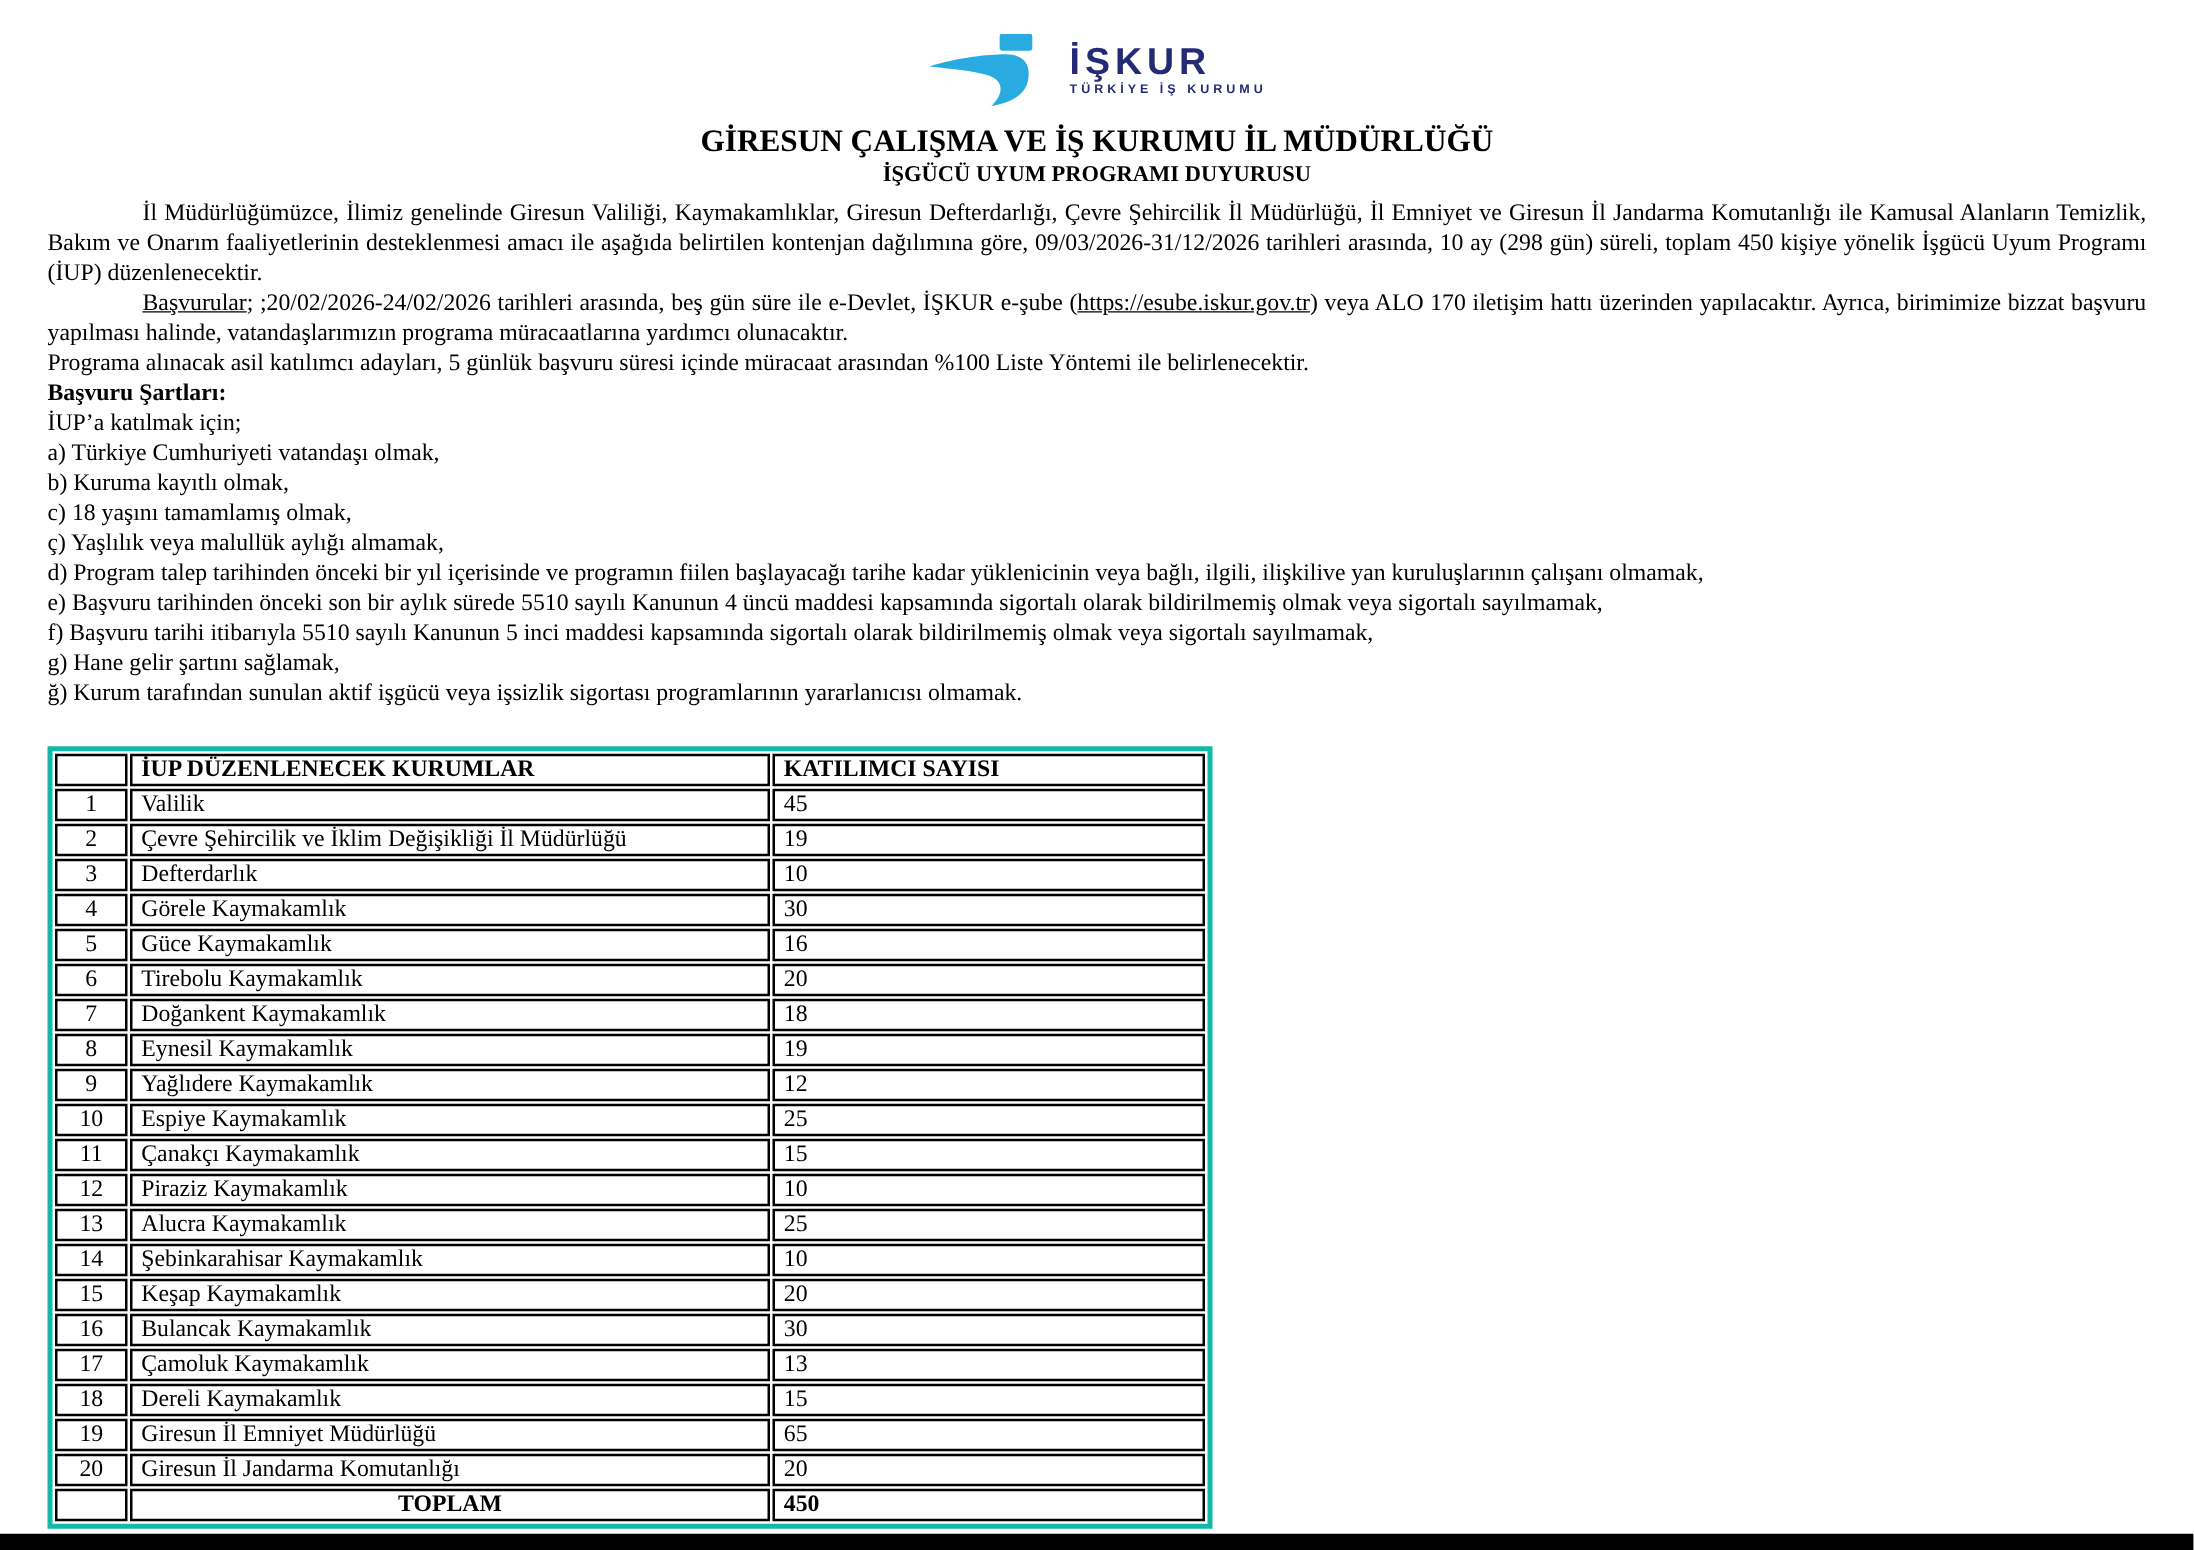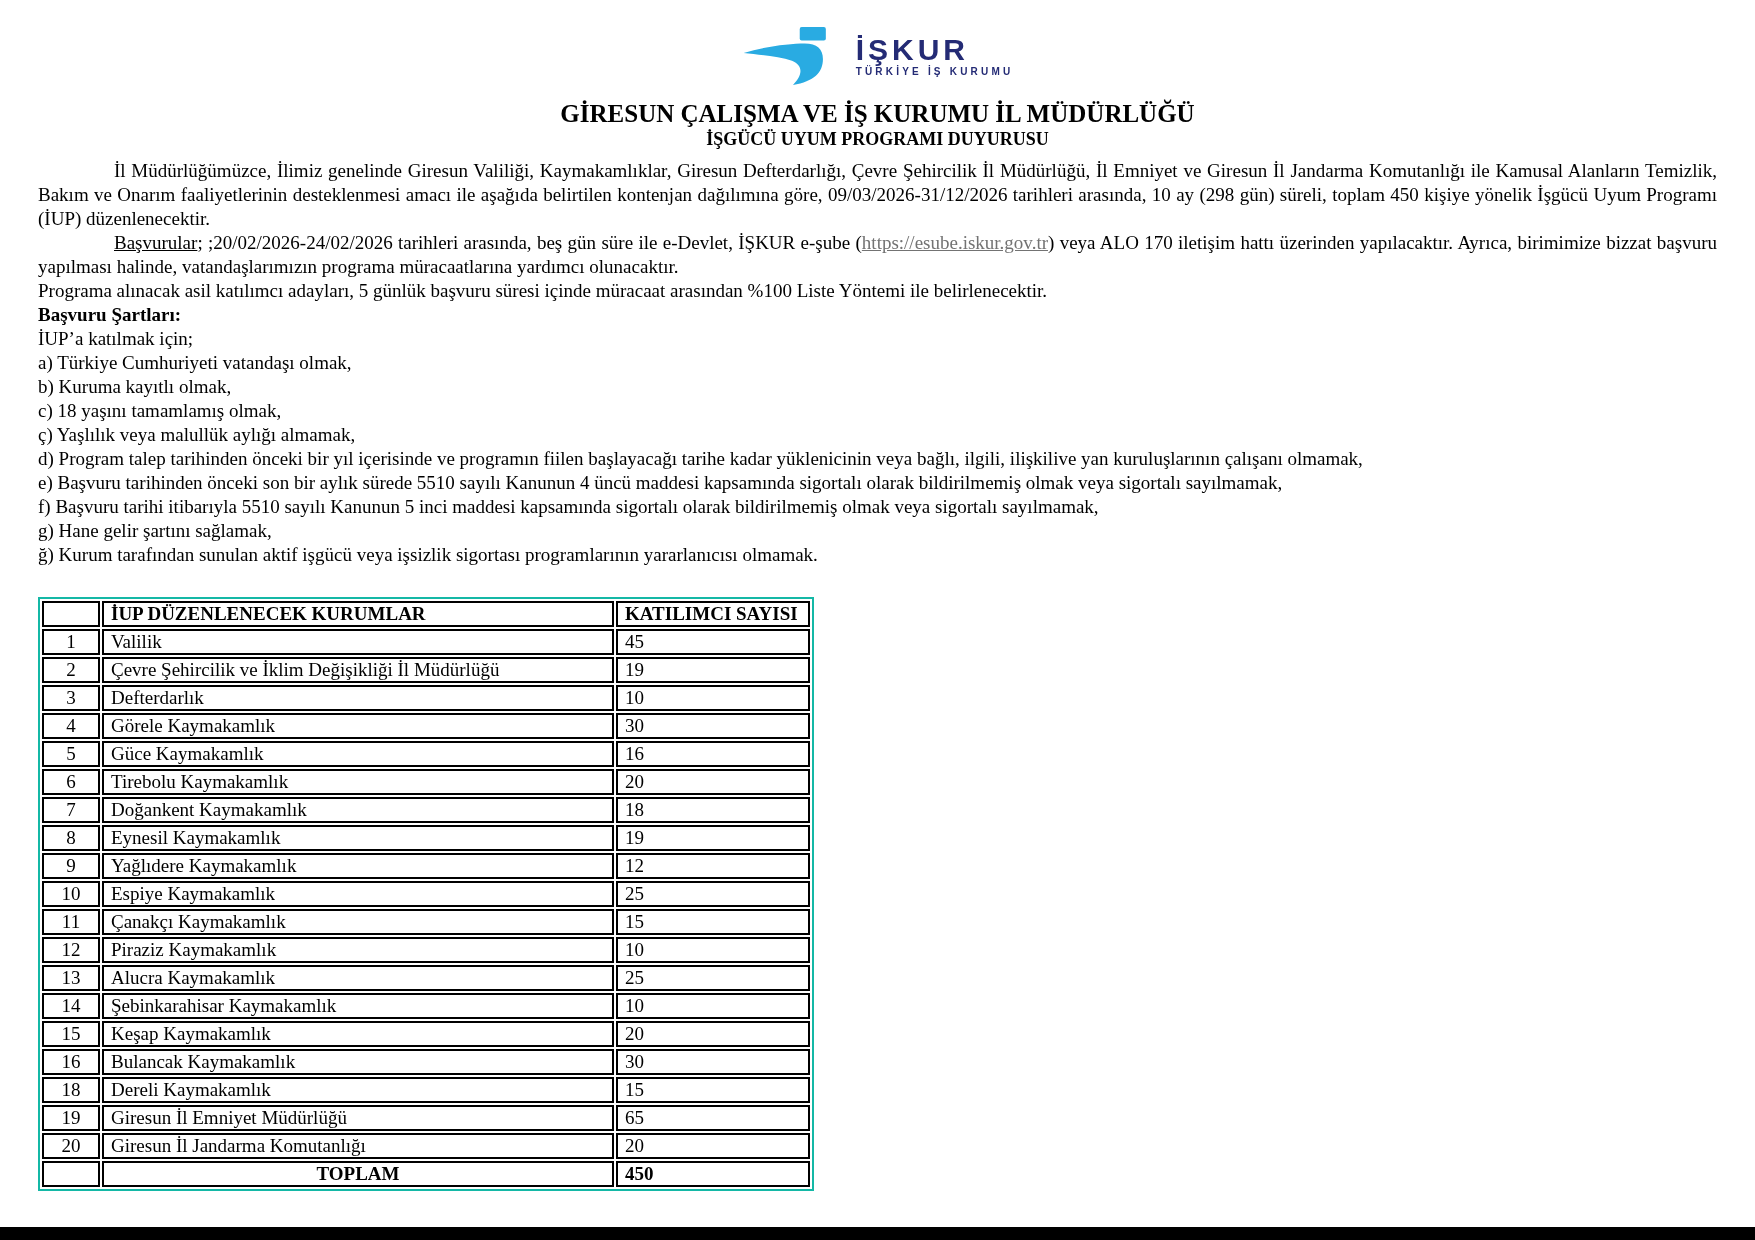--- a/index.html
+++ b/index.html
@@ -63,33 +63,33 @@
     margin:0;
     font-size:19px;
     line-height:24px;
     text-align:justify;
   }
   .first-para{ margin-top:10px; }
   .indent{ text-indent:76px; }
   .bold{ font-weight:bold; }
   .underline{ text-decoration:underline; }
   .link{
-    color:#737373;
+    color:#000000;
     text-decoration:underline;
     cursor:pointer;
   }
   .req-heading{ margin-top:0; }
 
   
   .quota-table{
     margin-top:30px;
     border-collapse:separate;
     border-spacing:2px;
-    border:2px solid #14b8a6;
-    width:776px;
+    border:4px solid #14b8a6;
+    width:932px;
     table-layout:fixed;
     background:#fff;
   }
   .quota-table td{
     border:2px solid #000;
     font-size:19px;
     line-height:20px;
     padding:1px 7px;
     overflow:hidden;
     white-space:nowrap;
@@ -234,20 +234,25 @@
             <td class="c-num">15</td>
             <td class="">Keşap Kaymakamlık</td>
             <td class="">20</td>
           </tr>
           <tr>
             <td class="c-num">16</td>
             <td class="">Bulancak Kaymakamlık</td>
             <td class="">30</td>
           </tr>
           <tr>
+            <td class="c-num">17</td>
+            <td class="">Çamoluk Kaymakamlık</td>
+            <td class="">13</td>
+          </tr>
+          <tr>
             <td class="c-num">18</td>
             <td class="">Dereli Kaymakamlık</td>
             <td class="">15</td>
           </tr>
           <tr>
             <td class="c-num">19</td>
             <td class="">Giresun İl Emniyet Müdürlüğü</td>
             <td class="">65</td>
           </tr>
           <tr>

